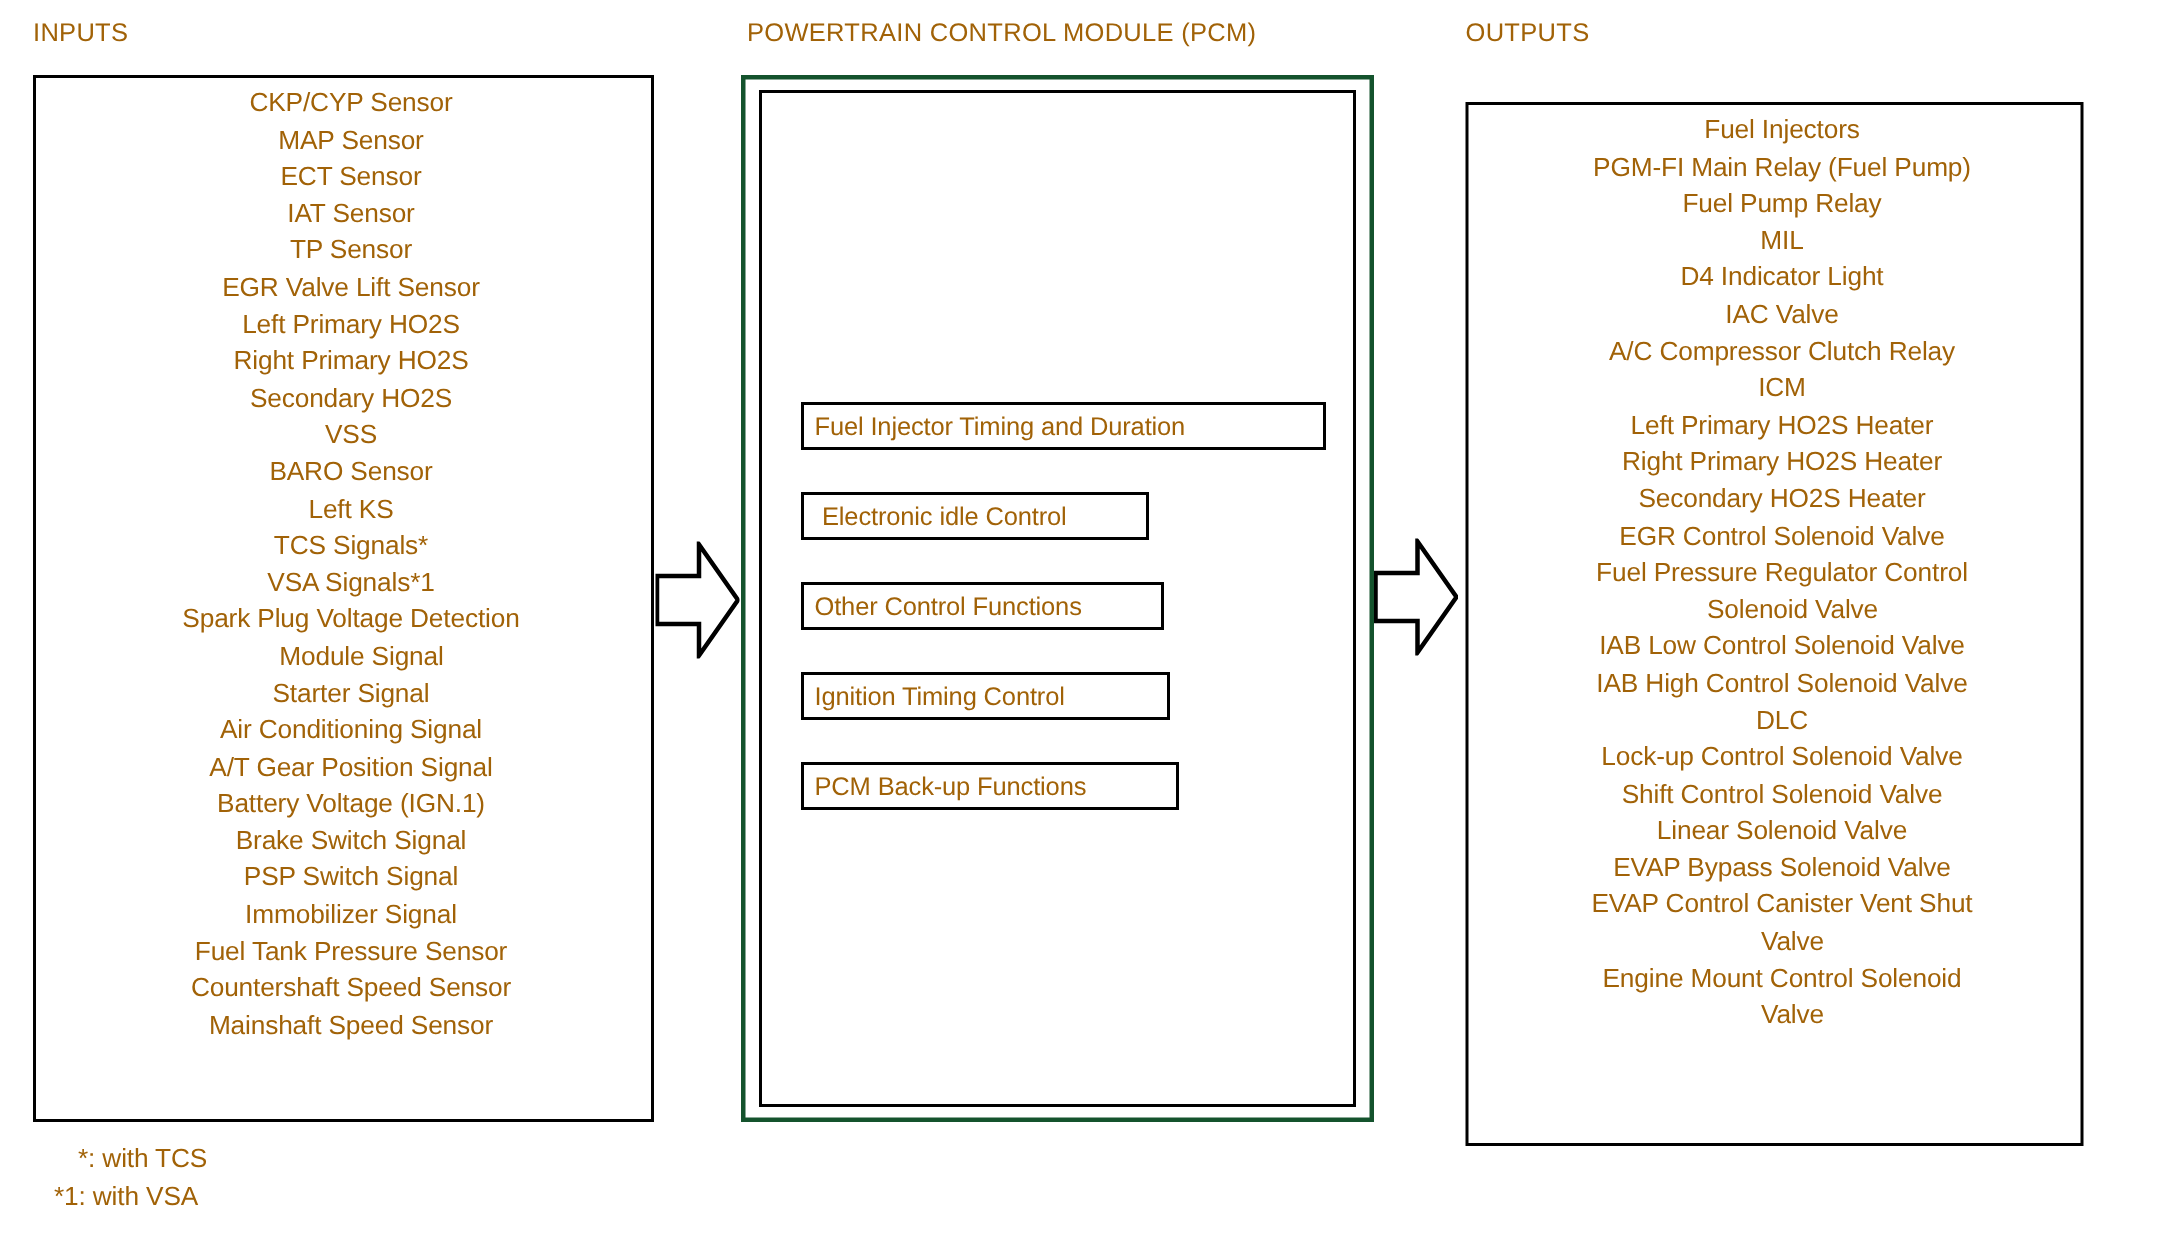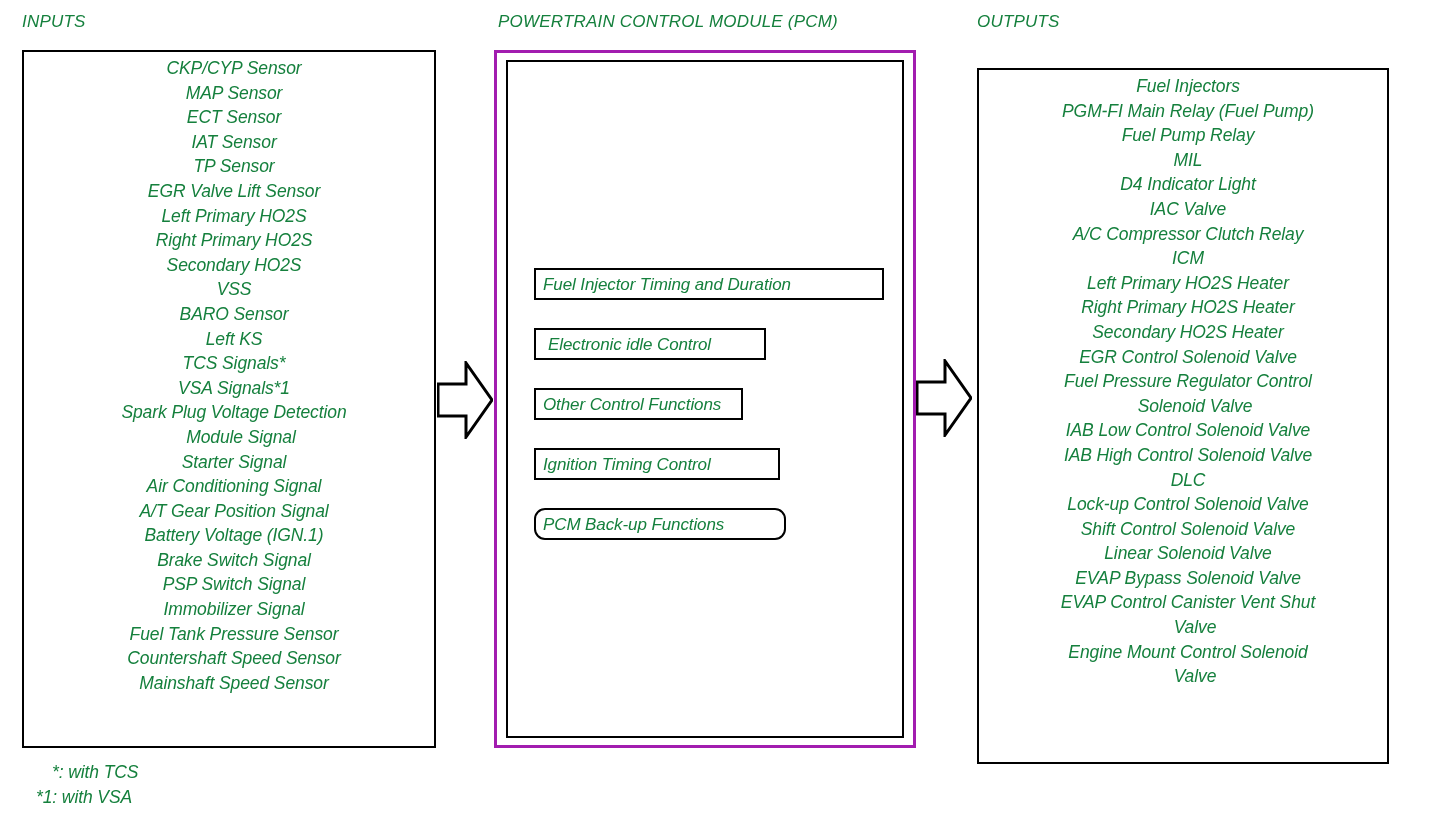--- a/index.html
+++ b/index.html
@@ -6,23 +6,22 @@
     margin: 0;
     padding: 0;
     background: #ffffff;
   }
   #page {
     position: relative;
     width: 1440px;
     height: 822px;
     background: #ffffff;
     font-family: "Liberation Sans", "DejaVu Sans", sans-serif;
-    color: #15803d;
+    color: #a16207;
     overflow: hidden;
-    font-style: italic;
   }
 
   
   .col-header {
     position: absolute;
     font-size: 17px;
     font-weight: 400;
     letter-spacing: 0.2px;
     white-space: nowrap;
     line-height: 20px;
@@ -60,21 +59,21 @@
   }
 
   
   #pcm-outer {
     position: absolute;
     left: 494px;
     top: 50px;
     width: 422px;
     height: 698px;
     box-sizing: border-box;
-    border: 3px solid #a21caf;
+    border: 3px solid #14532d;
     background: #ffffff;
   }
   #pcm-inner {
     position: absolute;
     left: 9px;
     top: 7px;
     width: 398px;
     height: 678px;
     box-sizing: border-box;
     border: 2px solid #000000;
@@ -87,23 +86,23 @@
     background: #ffffff;
     height: 32px;
     line-height: 29px;
     font-size: 17px;
     padding-left: 7px;
     white-space: nowrap;
     letter-spacing: -0.1px;
   }
   #func-0 { left: 26px; top: 206px; width: 350px; }
   #func-1 { left: 26px; top: 266px; width: 232px; padding-left: 12px; }
-  #func-2 { left: 26px; top: 326px; width: 209px; }
+  #func-2 { left: 26px; top: 326px; width: 242px; }
   #func-3 { left: 26px; top: 386px; width: 246px; }
-  #func-4 { left: 26px; top: 446px; width: 252px; border-radius: 11px; }
+  #func-4 { left: 26px; top: 446px; width: 252px; }
 
   
   .flow-arrow {
     position: absolute;
     width: 56px;
     height: 78px;
   }
   #arrow-in  { left: 437px; top: 361px; }
   #arrow-out { left: 916px; top: 359px; }
 

